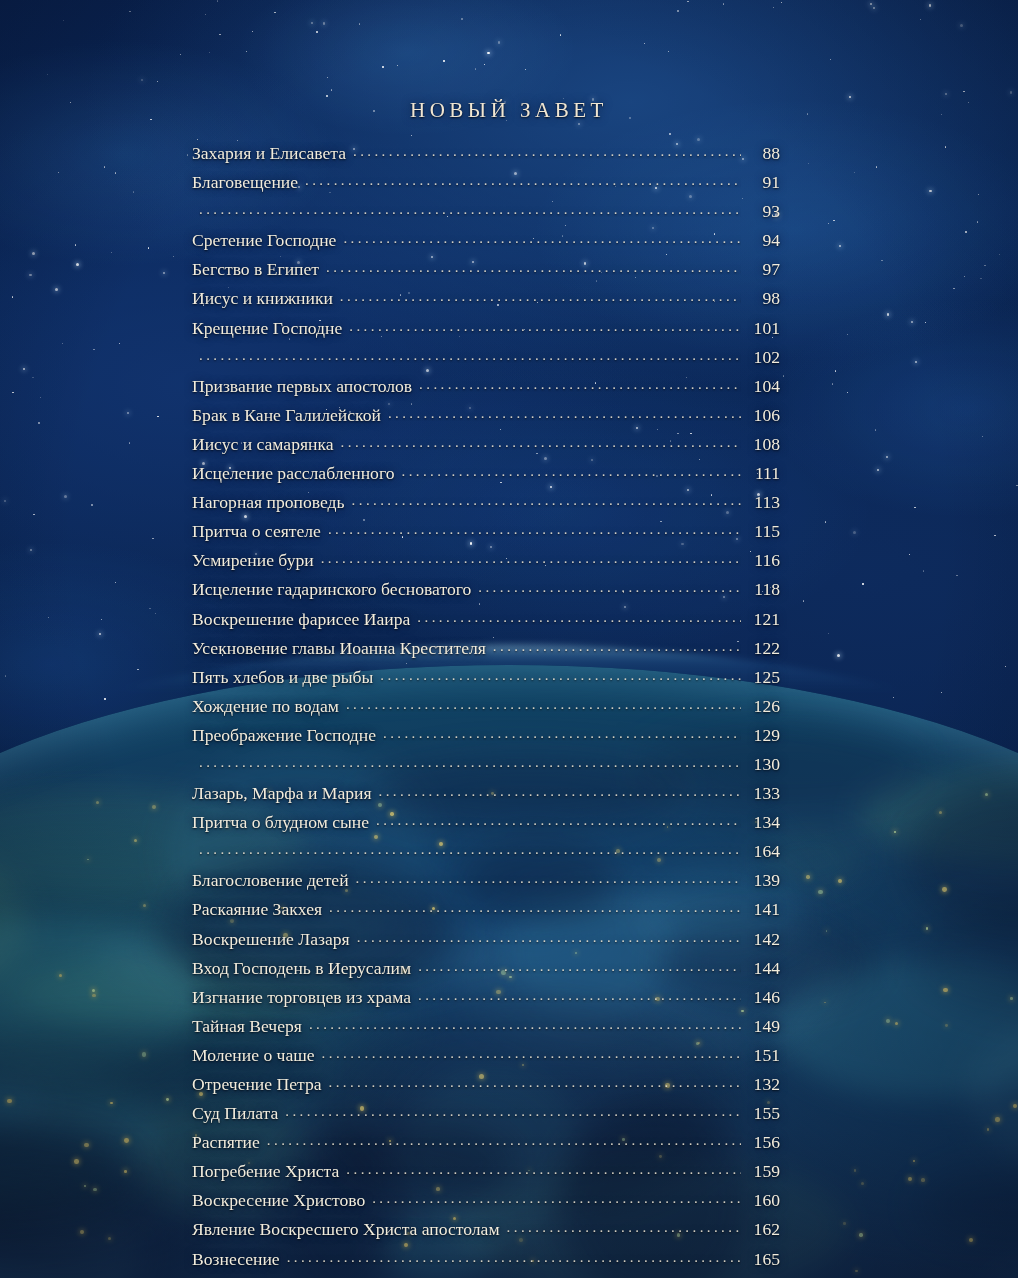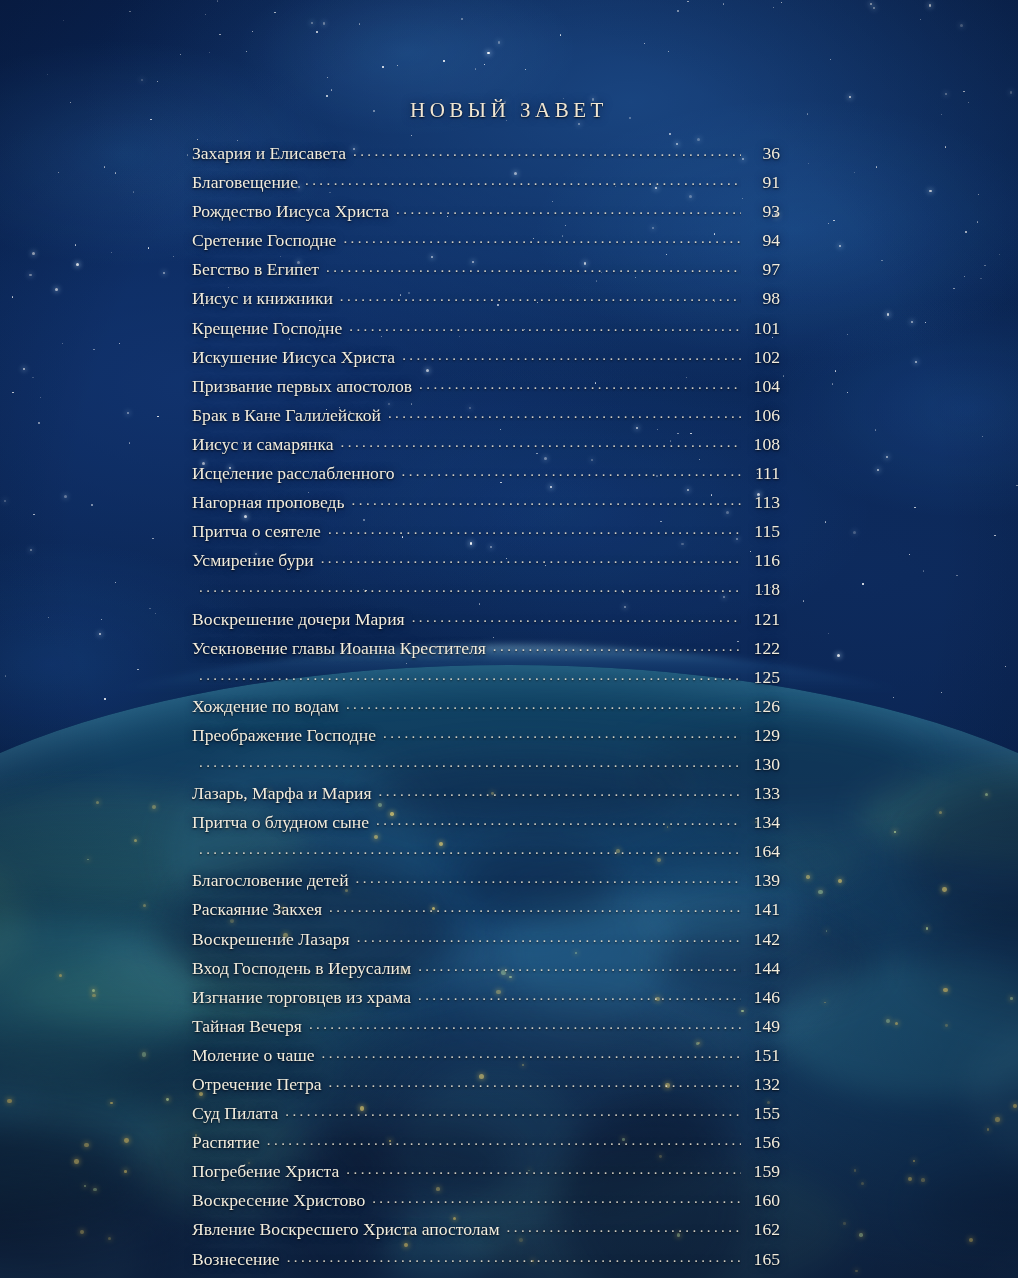--- a/index.html
+++ b/index.html
@@ -603,29 +603,28 @@
       <div class="speck" style="width: 4.7px; height: 4.7px; left: 237.002px; top: 494.92px; opacity: 0.93;"></div>
     </div>
   <div class="vignette"></div>
 
   <div class="content">
     <div class="toc-title">НОВЫЙ ЗАВЕТ</div>
     <div class="toc-list" id="toc-list">
         <div class="toc-row">
           <span class="toc-label">Захария и Елисавета</span>
           <span class="toc-dots">...........................................................................................................</span>
-          <span class="toc-page">36</span>
+          <span class="toc-page">88</span>
         </div>
         <div class="toc-row">
           <span class="toc-label">Благовещение</span>
           <span class="toc-dots">...........................................................................................................</span>
           <span class="toc-page">91</span>
         </div>
         <div class="toc-row">
-          <span class="toc-label">Рождество Иисуса Христа</span>
           <span class="toc-dots">...........................................................................................................</span>
           <span class="toc-page">93</span>
         </div>
         <div class="toc-row">
           <span class="toc-label">Сретение Господне</span>
           <span class="toc-dots">...........................................................................................................</span>
           <span class="toc-page">94</span>
         </div>
         <div class="toc-row">
           <span class="toc-label">Бегство в Египет</span>
@@ -636,21 +635,20 @@
           <span class="toc-label">Иисус и книжники</span>
           <span class="toc-dots">...........................................................................................................</span>
           <span class="toc-page">98</span>
         </div>
         <div class="toc-row">
           <span class="toc-label">Крещение Господне</span>
           <span class="toc-dots">...........................................................................................................</span>
           <span class="toc-page">101</span>
         </div>
         <div class="toc-row">
-          <span class="toc-label">Искушение Иисуса Христа</span>
           <span class="toc-dots">...........................................................................................................</span>
           <span class="toc-page">102</span>
         </div>
         <div class="toc-row">
           <span class="toc-label">Призвание первых апостолов</span>
           <span class="toc-dots">...........................................................................................................</span>
           <span class="toc-page">104</span>
         </div>
         <div class="toc-row">
           <span class="toc-label">Брак в Кане Галилейской</span>
@@ -676,34 +674,36 @@
           <span class="toc-label">Притча о сеятеле</span>
           <span class="toc-dots">...........................................................................................................</span>
           <span class="toc-page">115</span>
         </div>
         <div class="toc-row">
           <span class="toc-label">Усмирение бури</span>
           <span class="toc-dots">...........................................................................................................</span>
           <span class="toc-page">116</span>
         </div>
         <div class="toc-row">
+          <span class="toc-label">Исцеление гадаринского бесноватого</span>
           <span class="toc-dots">...........................................................................................................</span>
           <span class="toc-page">118</span>
         </div>
         <div class="toc-row">
-          <span class="toc-label">Воскрешение дочери Мария</span>
+          <span class="toc-label">Воскрешение фарисее Иаира</span>
           <span class="toc-dots">...........................................................................................................</span>
           <span class="toc-page">121</span>
         </div>
         <div class="toc-row">
           <span class="toc-label">Усекновение главы Иоанна Крестителя</span>
           <span class="toc-dots">...........................................................................................................</span>
           <span class="toc-page">122</span>
         </div>
         <div class="toc-row">
+          <span class="toc-label">Пять хлебов и две рыбы</span>
           <span class="toc-dots">...........................................................................................................</span>
           <span class="toc-page">125</span>
         </div>
         <div class="toc-row">
           <span class="toc-label">Хождение по водам</span>
           <span class="toc-dots">...........................................................................................................</span>
           <span class="toc-page">126</span>
         </div>
         <div class="toc-row">
           <span class="toc-label">Преображение Господне</span>

